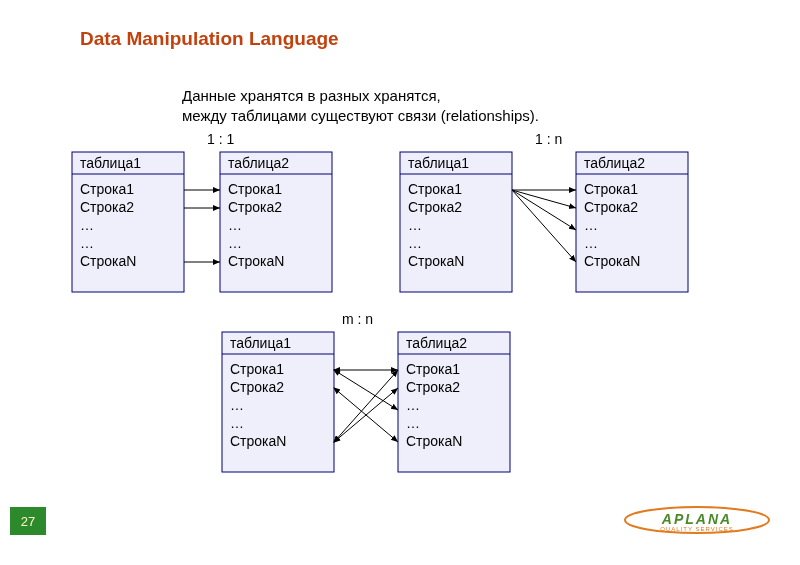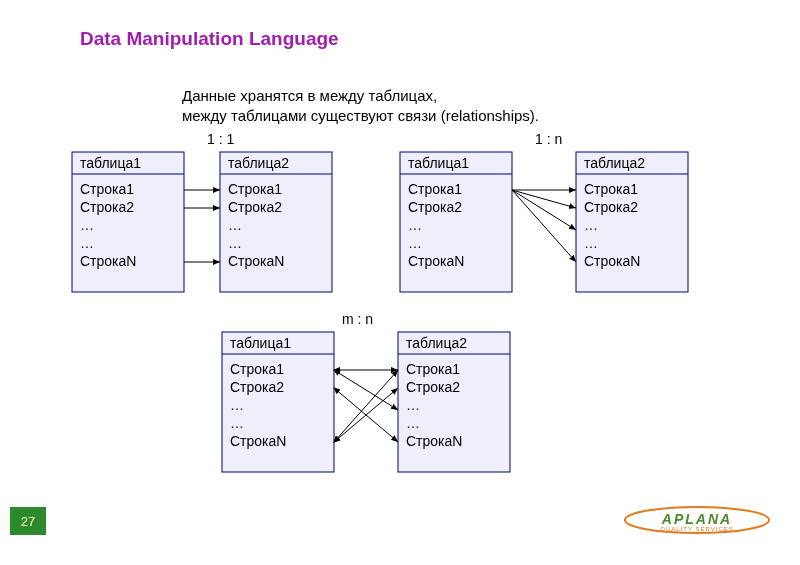--- a/index.html
+++ b/index.html
@@ -1,39 +1,39 @@
 <!DOCTYPE html>
 <html><head>
 <meta charset="utf-8">
 <style>
   * { box-sizing: border-box; margin: 0; padding: 0; }
   html, body { width: 800px; height: 565px; font-family: Arial, sans-serif; background: #fff; position: relative; }
   .slide { position: relative; width: 800px; height: 565px; }
-  .title { position: absolute; top: 28px; left: 80px; font-size: 19px; font-weight: bold; color: #a21caf; }
+  .title { position: absolute; top: 28px; left: 80px; font-size: 19px; font-weight: bold; color: #c2410c; }
   .desc { position: absolute; top: 86px; left: 182px; font-size: 15px; color: #000; line-height: 1.35; }
   svg.di { position: absolute; overflow: visible; }
   .tblbox { fill: #efeffb; stroke: #000077; stroke-width: 1; }
   .sep { stroke: #000077; stroke-width: 1; }
   text { font-family: Arial, sans-serif; font-size: 14px; fill: #000; }
   text.hdr { font-size: 14px; }
   text.label { font-size: 14px; }
   .arrow { stroke: #000; stroke-width: 1; fill: none; marker-end: url(#arrowhead); }
   .arrowS { stroke: #000; stroke-width: 1; fill: none; marker-start: url(#arrowheadL); marker-end: url(#arrowhead); }
   .pagenum { position: absolute; left: 10px; bottom: 30px; width: 36px; height: 28px; background: #2c8a2c; color: #fef9c3; font-size: 13px; display: flex; align-items: center; justify-content: center; }
   .logo { position: absolute; right: 28px; bottom: 30px; width: 150px; height: 30px; }
   .logo svg text.brand { font-family: Arial, sans-serif; font-weight: bold; font-style: italic; letter-spacing: 2px; fill: #4a8a2a; }
   .logo svg text.tag { font-size: 6px; letter-spacing: 1px; fill: #e07b1e; }
 </style>
 </head>
 <body>
 <div class="slide">
 
 <div class="title">Data Manipulation Language</div>
 <div class="desc">
-  <span>Данные хранятся в между таблицах,</span><br>
+  <span>Данные хранятся в разных хранятся,</span><br>
   <span>между таблицами существуют связи (relationships).</span>
 </div>
 
 <svg class="di" style="left:72px; top:130px;" width="300" height="180">
   <defs>
     <marker id="arrowhead" markerWidth="8" markerHeight="8" refX="7" refY="3" orient="auto">
       <path d="M0,0 L7,3 L0,6 Z" fill="#000"></path>
     </marker>
     <marker id="arrowheadL" markerWidth="8" markerHeight="8" refX="1" refY="3" orient="auto">
       <path d="M7,0 L0,3 L7,6 Z" fill="#000"></path>

